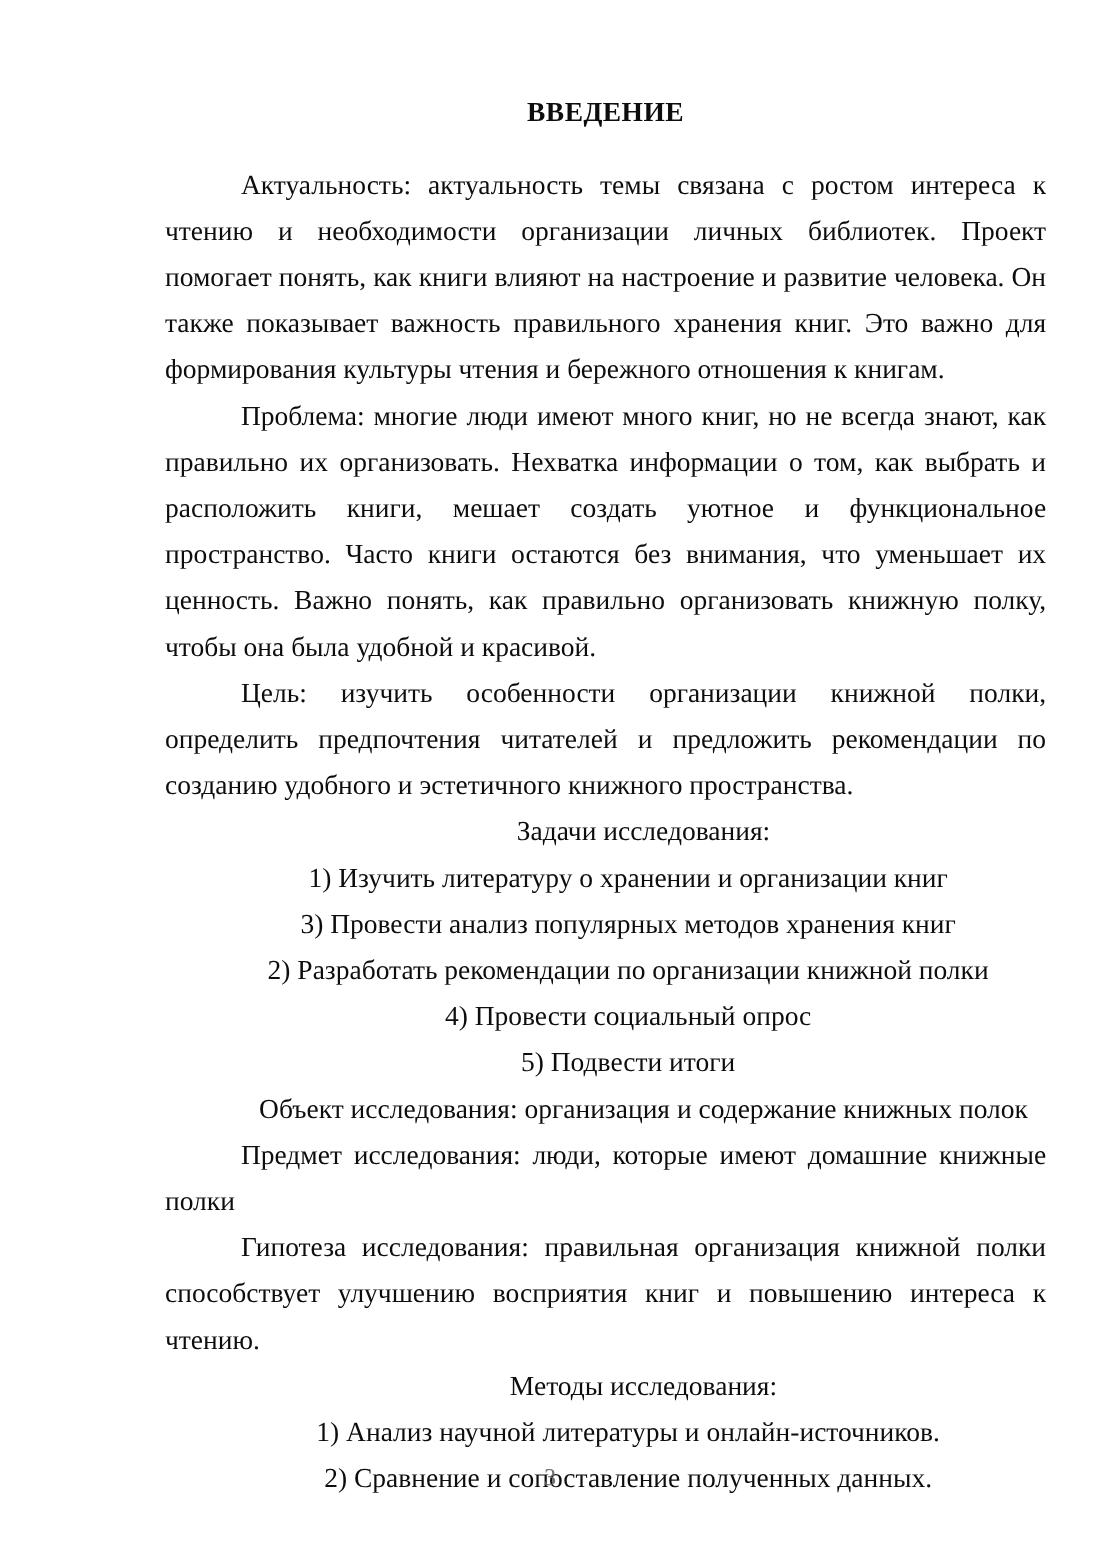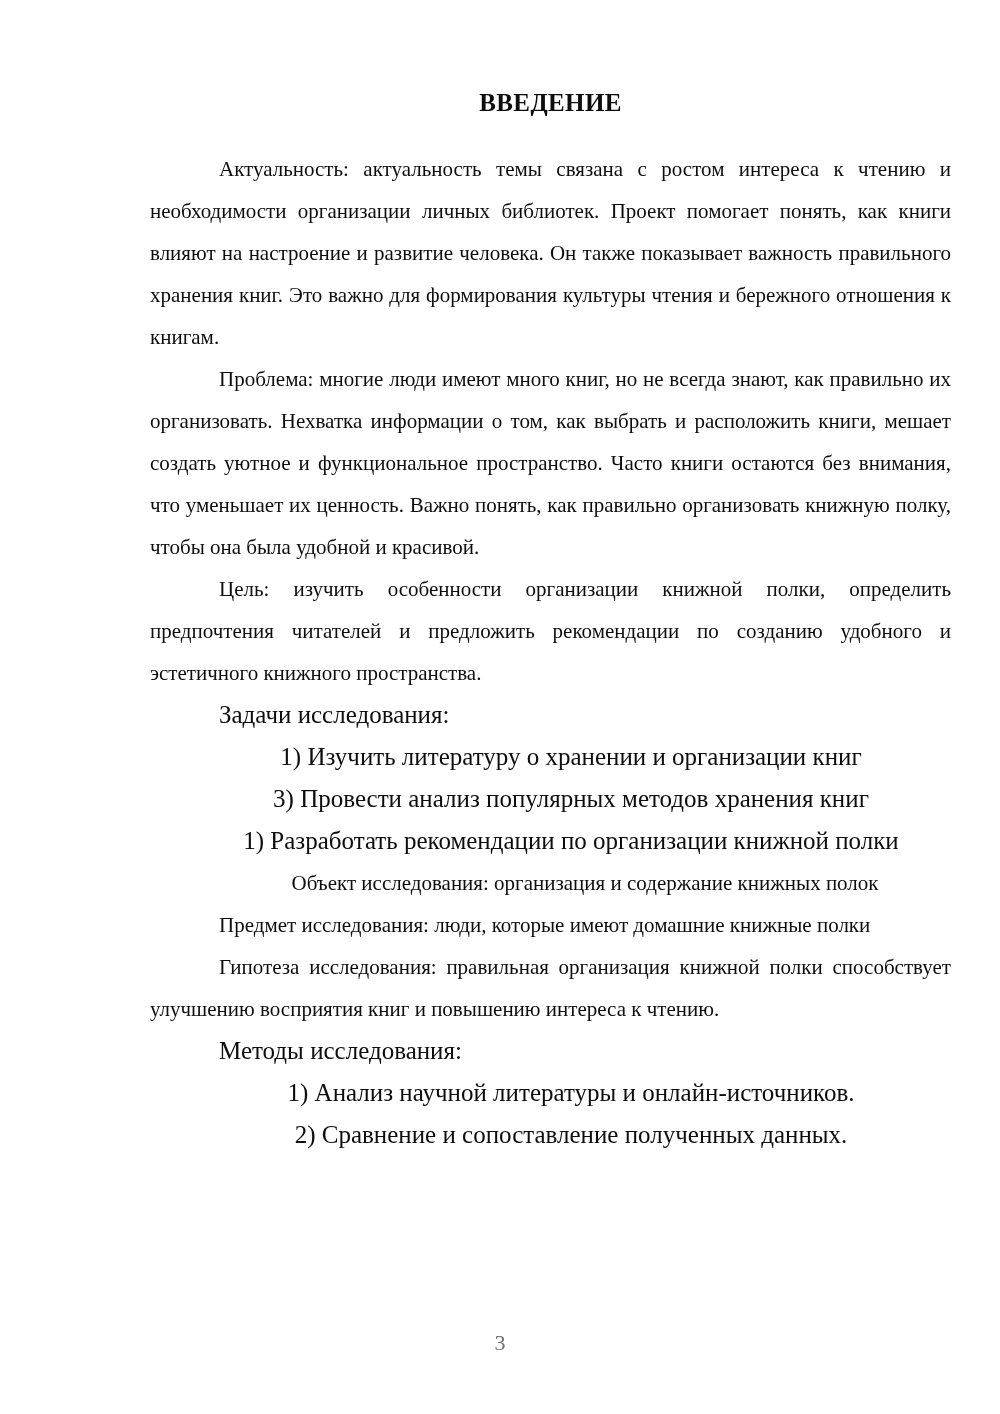--- a/index.html
+++ b/index.html
@@ -32,21 +32,21 @@
     font-size: 25px;
     font-weight: bold;
     text-align: center;
     letter-spacing: 0.4px;
     margin: 0 0 30px 0;
     line-height: 1.2;
   }
 
   p.body-para {
     margin: 0 0 0 0;
-    font-size: 21px;
+    font-size: 25px;
     line-height: 42px;
     text-align: justify;
     text-indent: 69px;
     text-justify: inter-word;
     hyphens: none;
   }
 
   p.body-para.last-left {
     text-align: center;
   }
@@ -55,21 +55,21 @@
   .para-block {
     margin-bottom: 0px;
   }
 
   
   p.lead-in {
     margin: 0;
     font-size: 25px;
     line-height: 42px;
     text-indent: 69px;
-    text-align: left;
+    text-align: center;
   }
 
   
   p.list-item {
     margin: 0;
     font-size: 25px;
     line-height: 42px;
     text-indent: 41px;
     text-align: center;
   }
@@ -103,21 +103,23 @@
     </div>
 
     <div class="para-block">
       <p class="body-para">Цель: изучить особенности организации книжной полки, определить предпочтения читателей и предложить рекомендации по созданию удобного и эстетичного книжного пространства.</p>
     </div>
 
     <div class="para-block">
       <p class="lead-in">Задачи исследования:</p>
       <p class="list-item">1) Изучить литературу о хранении и организации книг</p>
       <p class="list-item">3) Провести анализ популярных методов хранения книг</p>
-      <p class="list-item">1) Разработать рекомендации по организации книжной полки</p>
+      <p class="list-item">2) Разработать рекомендации по организации книжной полки</p>
+      <p class="list-item">4) Провести социальный опрос</p>
+      <p class="list-item">5) Подвести итоги</p>
     </div>
 
     <div class="para-block">
       <p class="body-para last-left">Объект исследования: организация и содержание книжных полок</p>
     </div>
 
     <div class="para-block">
       <p class="body-para">Предмет исследования: люди, которые имеют домашние книжные полки</p>
     </div>
 

